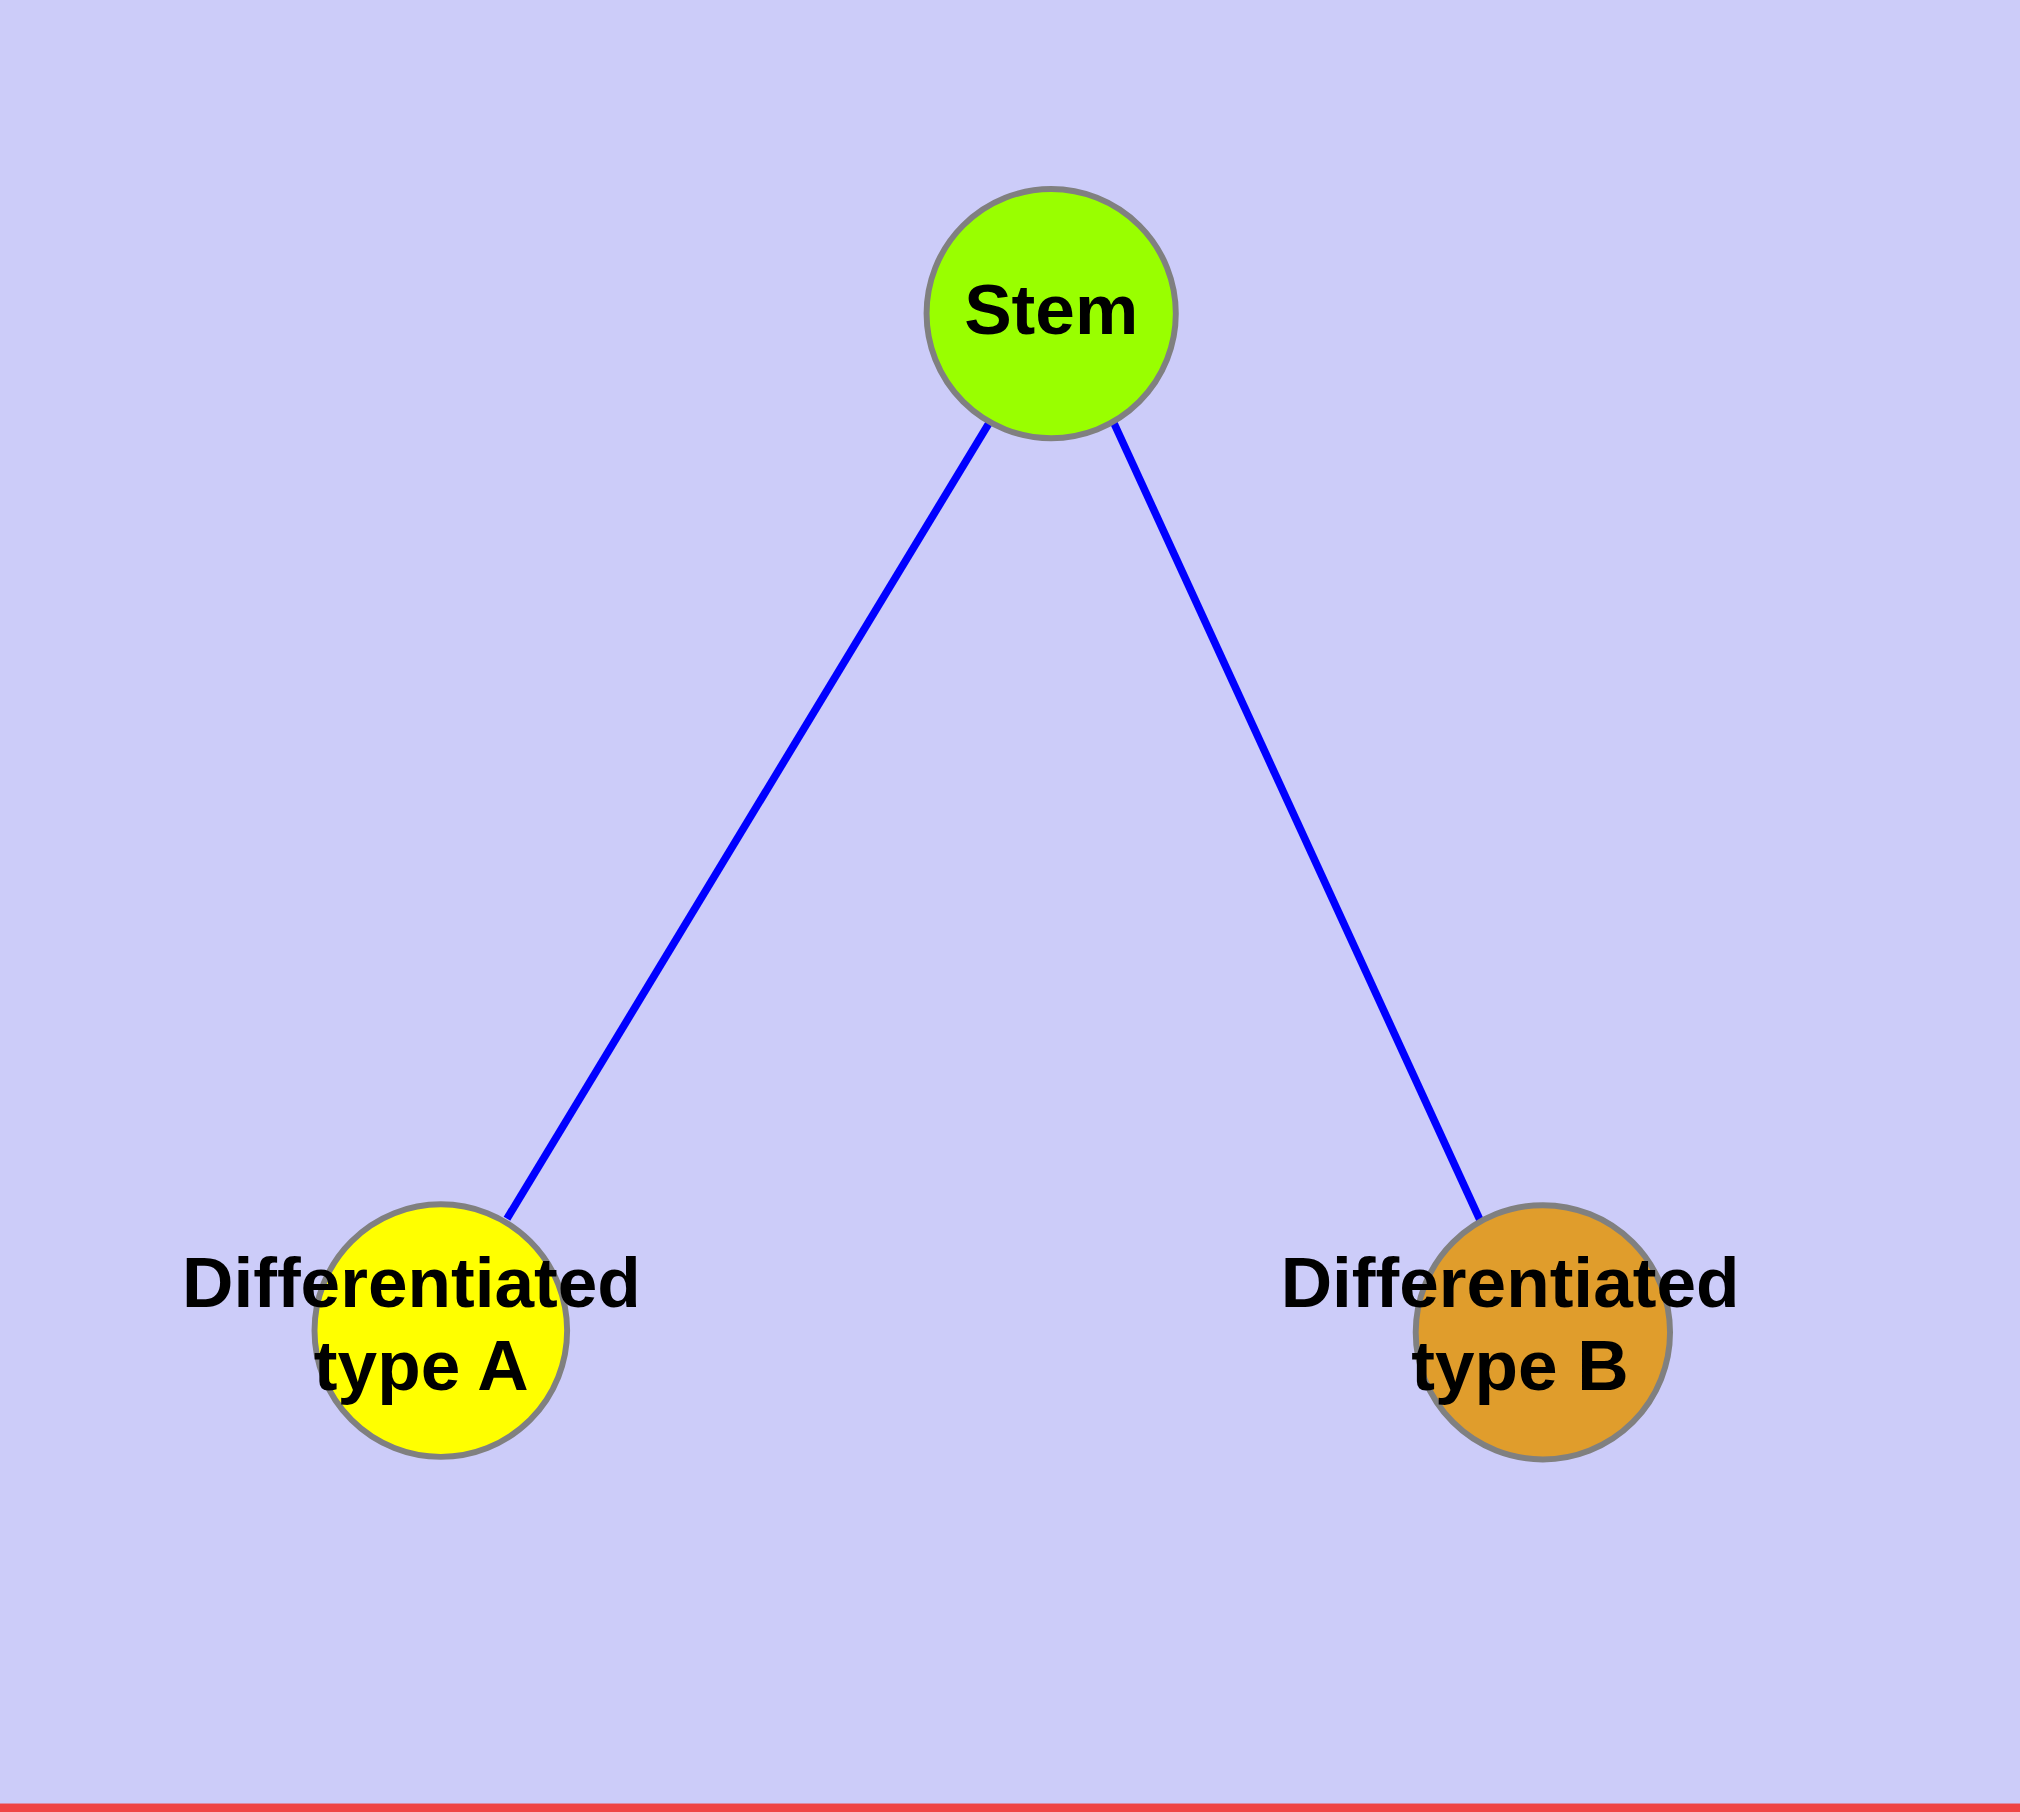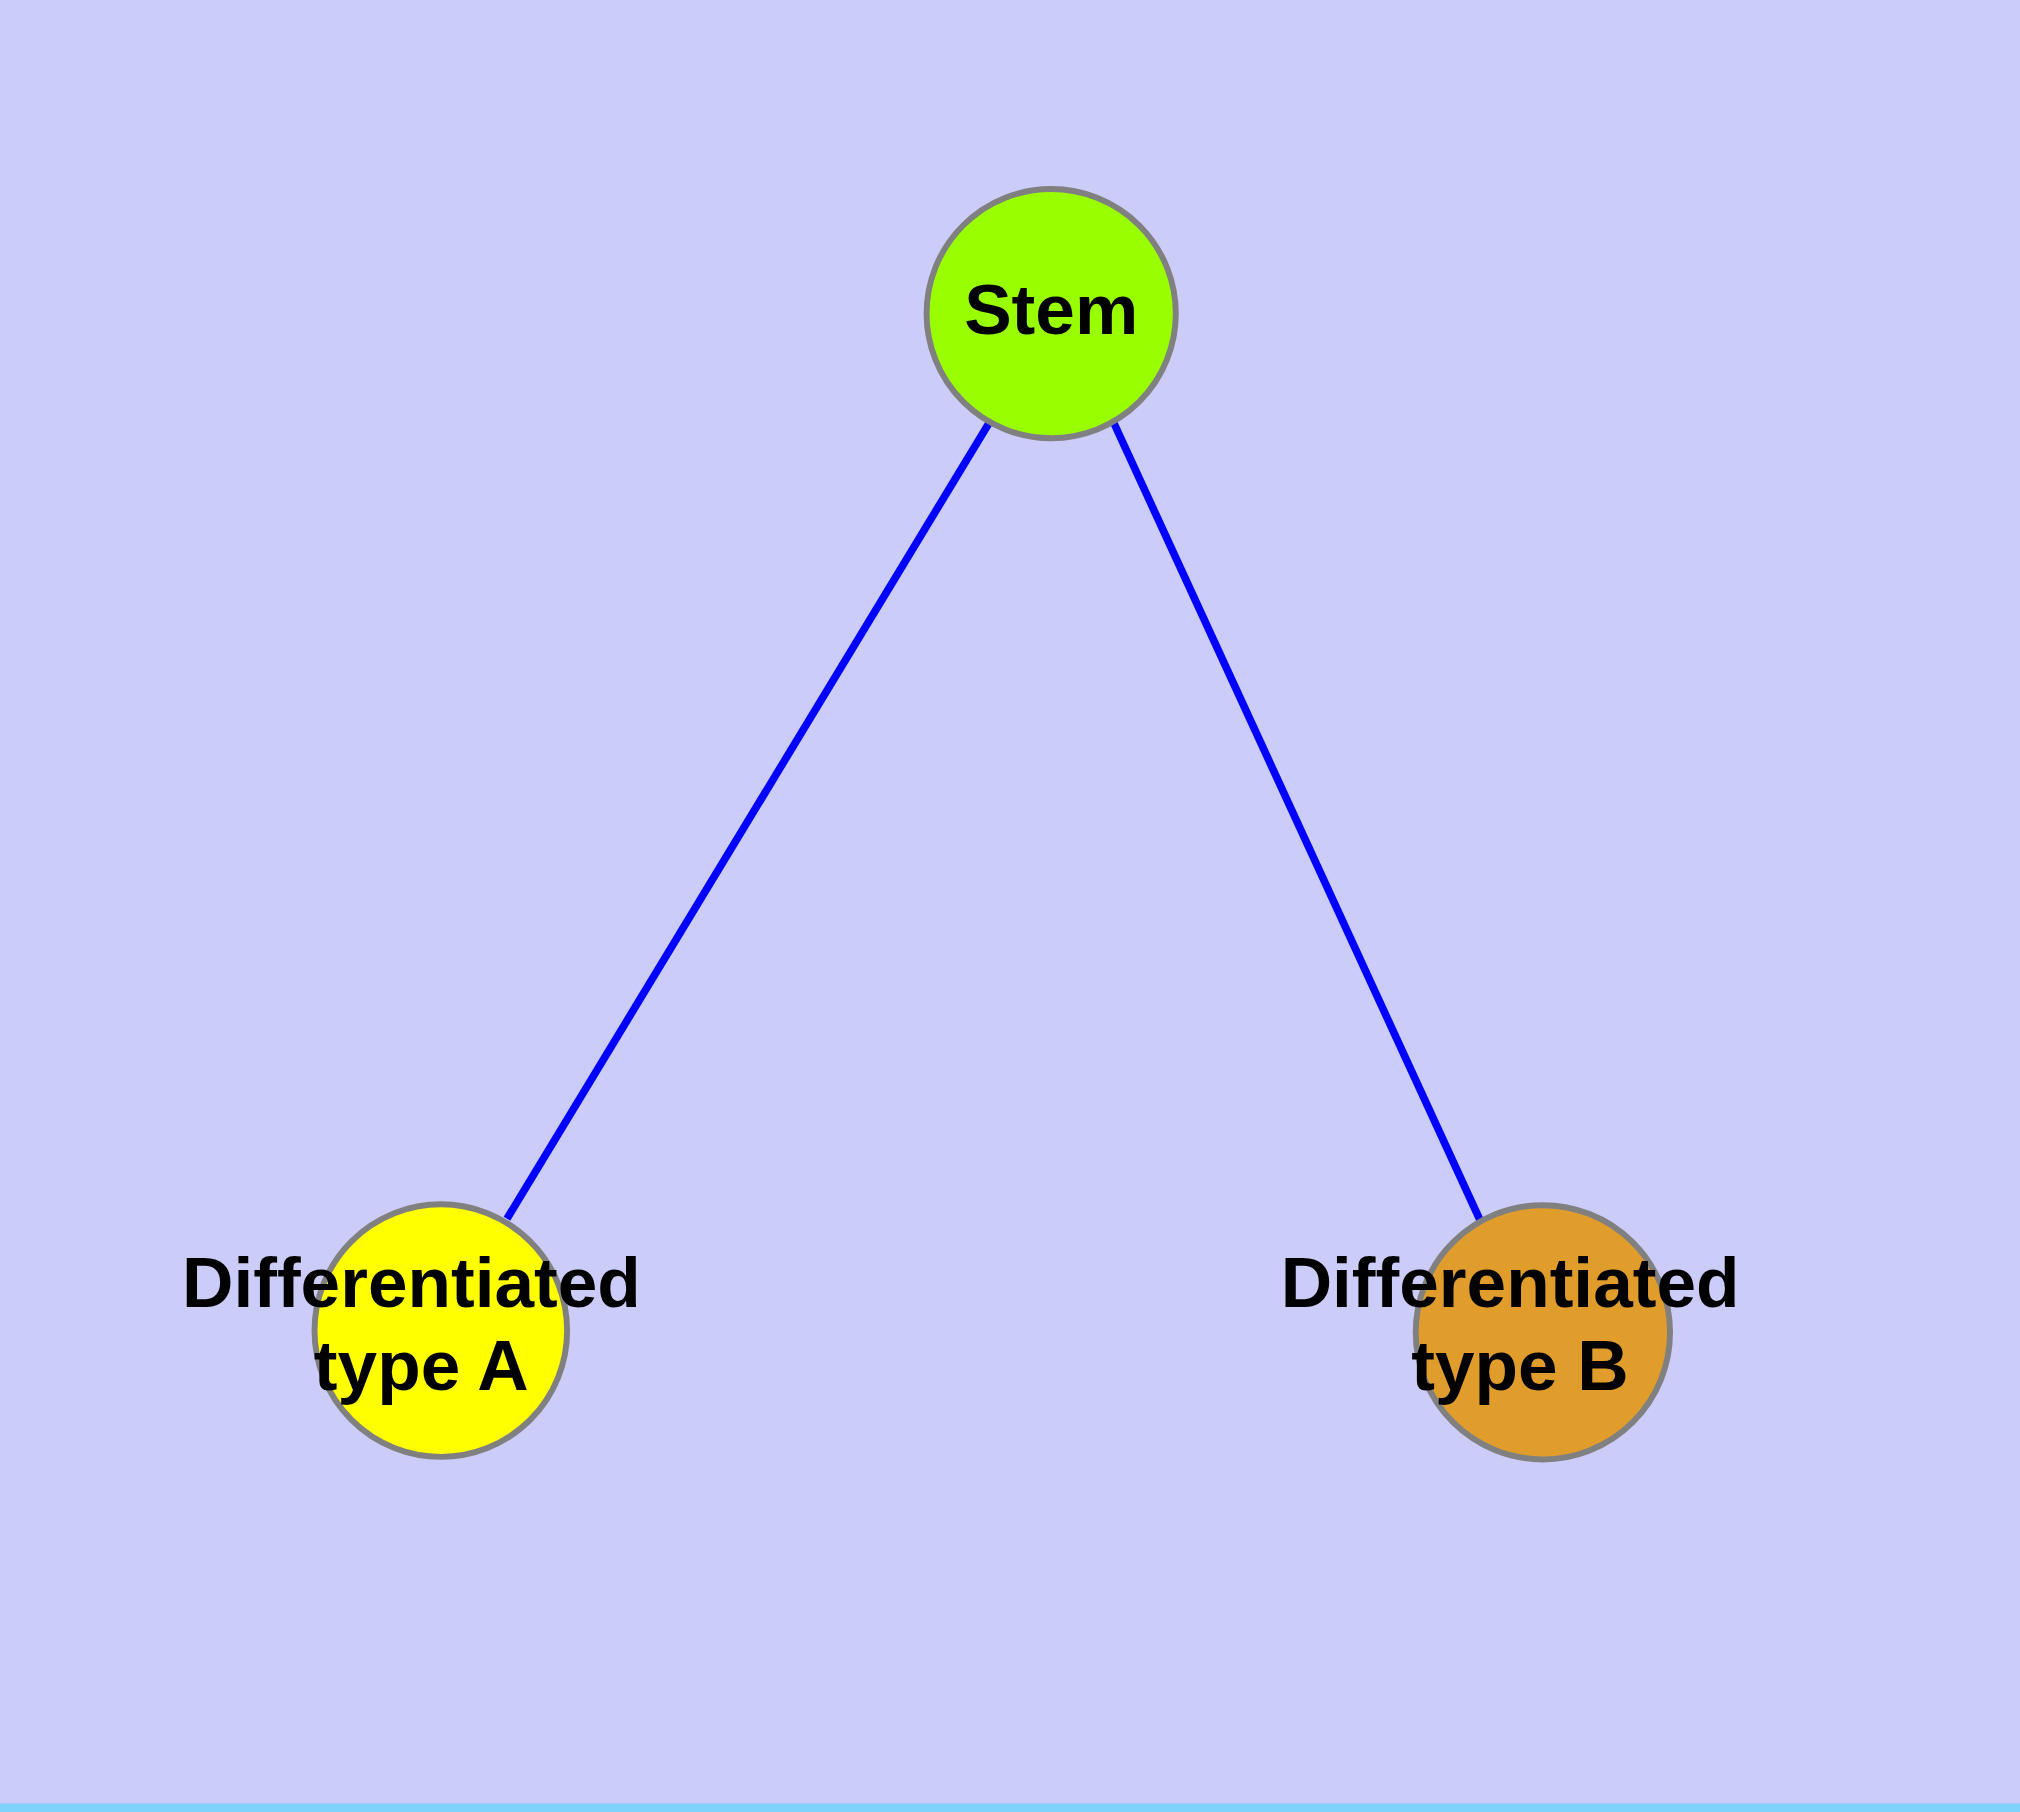--- a/index.html
+++ b/index.html
@@ -35,21 +35,21 @@
     text-anchor: middle;
     dominant-baseline: middle;
   }
   .edge-line {
     stroke-linecap: butt;
   }
 </style>
 </head>
 <body>
 
-<div id="canvas" style="background: #7dd3fc; text-align: center;">
+<div id="canvas" style="background: #ef4444; text-align: center;">
   <svg id="graph-svg" viewBox="0 0 2384 2138" preserveAspectRatio="none" xmlns="http://www.w3.org/2000/svg">
 
     <rect id="plot-bg" x="0" y="0" width="2384" height="2128" fill="#ccccf9"></rect>
 
     <g id="edges-layer">
       <line class="edge-line" id="edge-0" x1="1168" y1="497" x2="598" y2="1438" stroke="#0000ff" stroke-width="9"></line>
       <line class="edge-line" id="edge-1" x1="1313" y1="497" x2="1746" y2="1440" stroke="#0000ff" stroke-width="9"></line>
     </g>
 
     <g id="nodes-layer">

